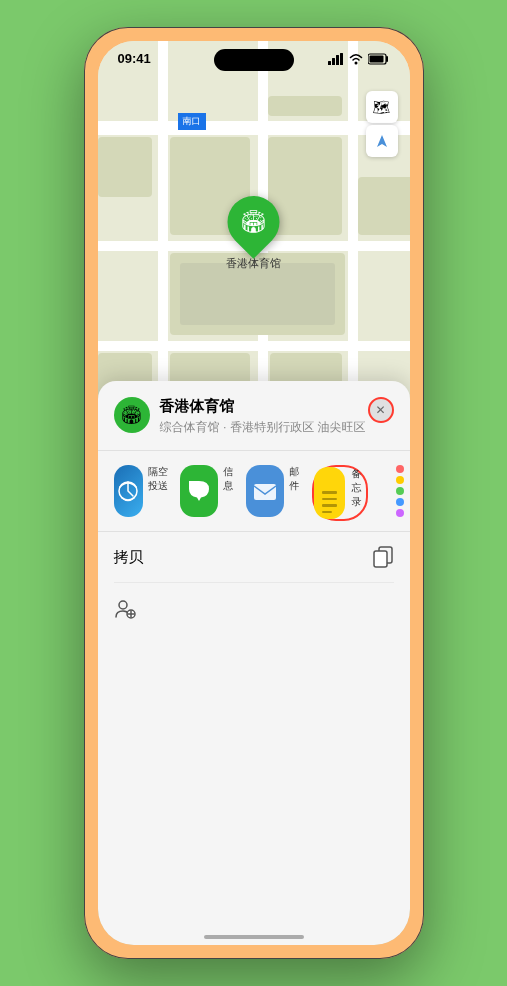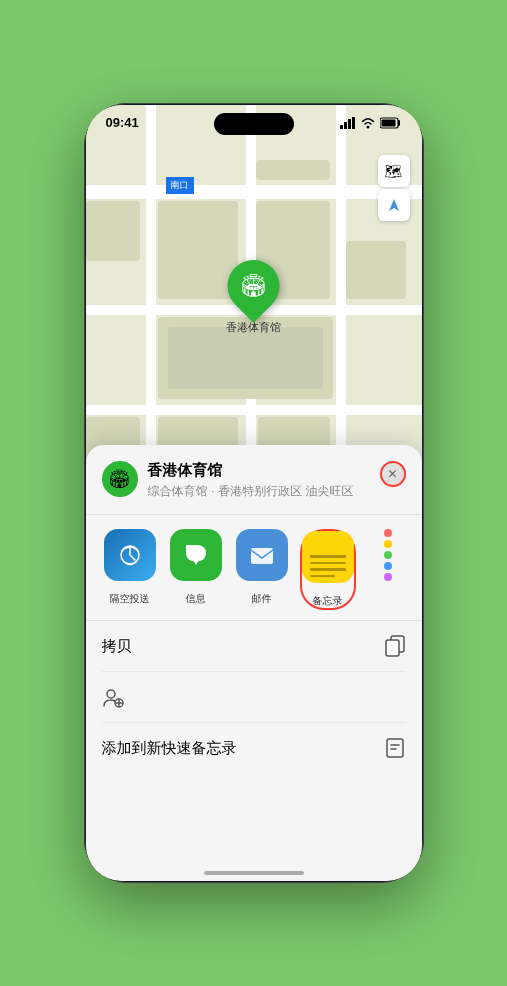--- a/index.html
+++ b/index.html
@@ -6,24 +6,24 @@
     body {
       background: #7bc96b;
       display: flex;
       justify-content: center;
       align-items: center;
       min-height: 100vh;
       font-family: -apple-system, 'PingFang SC', 'Helvetica Neue', sans-serif;
     }
     .phone-frame {
       width: 340px;
-      height: 780px;
-      background: #0f172a;
+      height: 932px;
+      background: #fdba74;
       border-radius: 44px;
-      padding: 2px;
+      padding: 14px;
       position: relative;
       box-shadow: 0 20px 60px rgba(0,0,0,0.4), inset 0 0 0 1px #444;
     }
     .phone-screen {
       width: 100%;
       height: 100%;
       background: #e8ead6;
       border-radius: 36px;
       overflow: hidden;
       position: relative;
@@ -229,23 +229,23 @@
     
     .share-row {
       display: flex;
       padding: 14px 16px 10px;
       gap: 10px;
       overflow-x: auto;
       border-bottom: 1px solid #e0e0e0;
     }
     .share-item {
       display: flex;
-      flex-direction: column;
-      align-items: center;
-      gap: 11px;
+      flex-direction: row;
+      align-items: flex-start;
+      gap: 3px;
       min-width: 56px;
     }
     .share-icon-wrap {
       width: 52px;
       height: 52px;
       border-radius: 14px;
       display: flex;
       align-items: center;
       justify-content: center;
       font-size: 26px;
@@ -492,26 +492,19 @@
 
         <div class="action-row">
           <svg class="action-icon" width="22" height="22" viewBox="0 0 22 22">
             <circle cx="9" cy="8" r="4" stroke="#555" stroke-width="1.5" fill="none"></circle>
             <path d="M2 20 Q2 14 9 14 Q13 14 15 17" stroke="#555" stroke-width="1.5" fill="none" stroke-linecap="round"></path>
             <circle cx="17" cy="17" r="4" fill="white" stroke="#555" stroke-width="1.5"></circle>
             <path d="M17 14 L17 20 M14 17 L20 17" stroke="#555" stroke-width="1.5" stroke-linecap="round"></path>
           </svg>
         </div>
 
-        <div class="action-row">
-          <span class="action-label">添加到新快速备忘录</span>
-          <svg class="action-icon" width="22" height="22" viewBox="0 0 22 22">
-            <rect x="3" y="2" width="16" height="18" rx="2" stroke="#555" stroke-width="1.5" fill="none"></rect>
-            <path d="M7 8 L15 8 M7 12 L12 12" stroke="#555" stroke-width="1.5" stroke-linecap="round"></path>
-          </svg>
-        </div>
 
       </div>
 
       <div class="home-indicator"></div>
     </div>
   </div>
 </div>
 
 </body></html>

